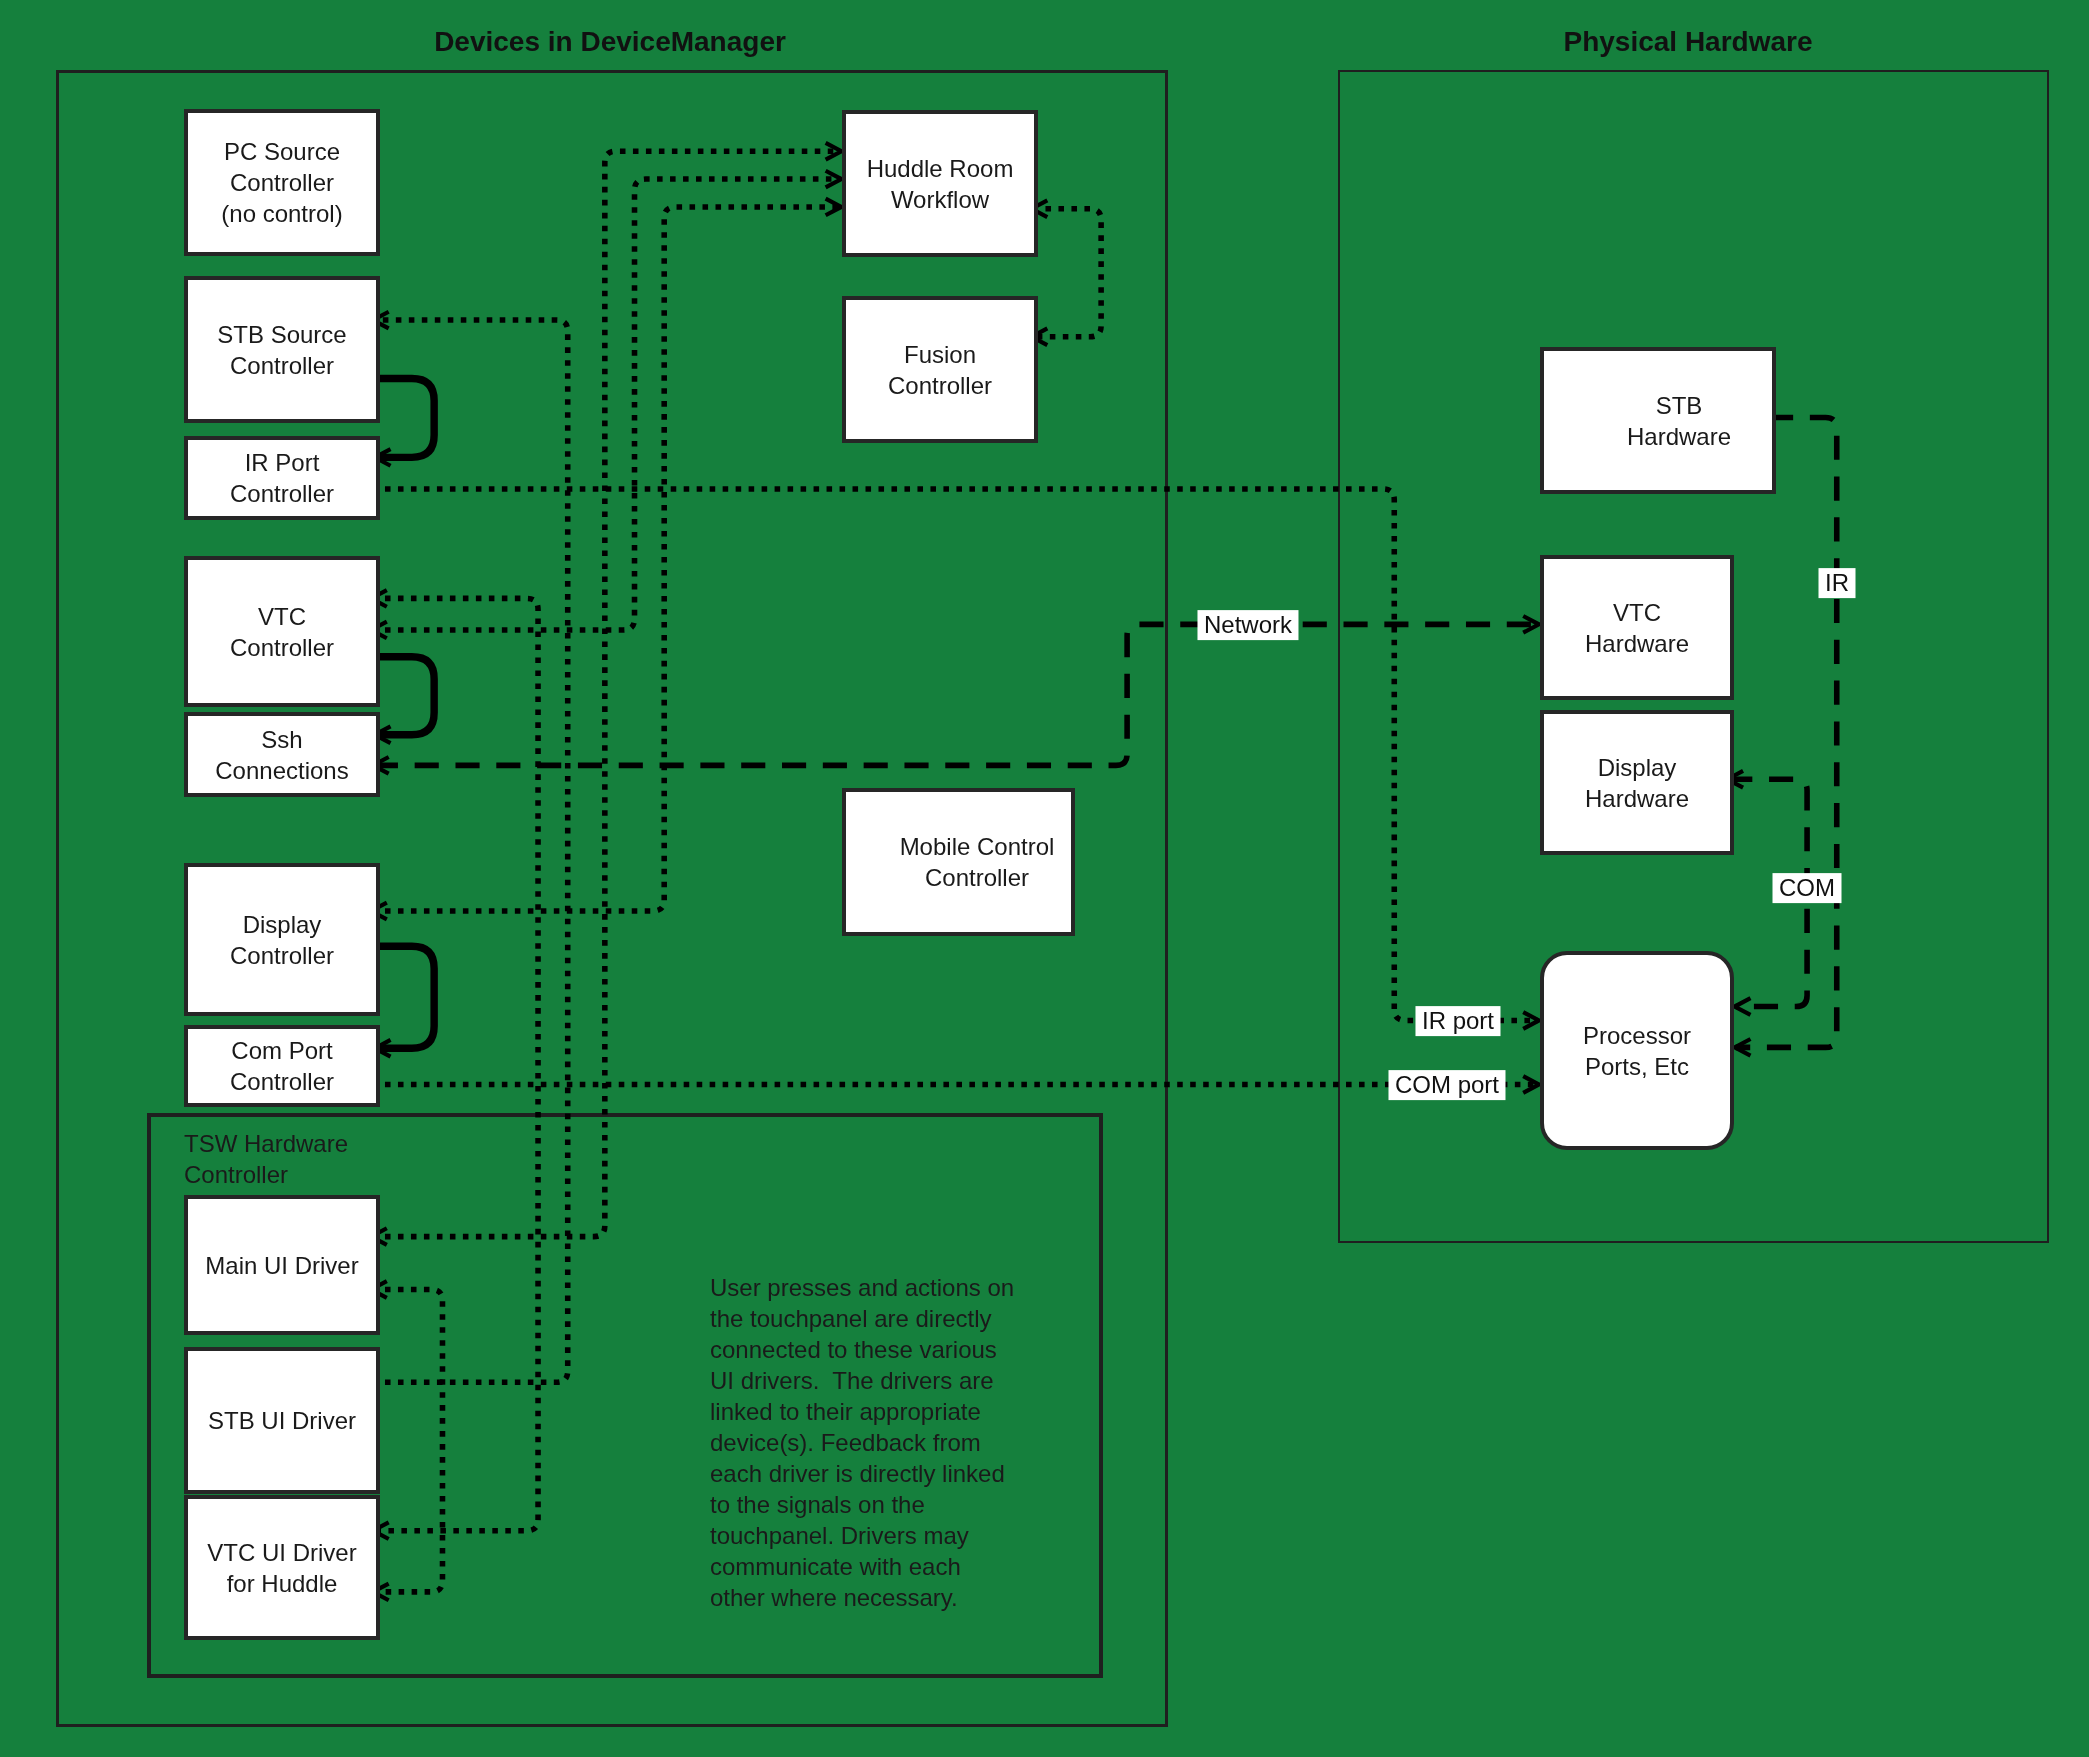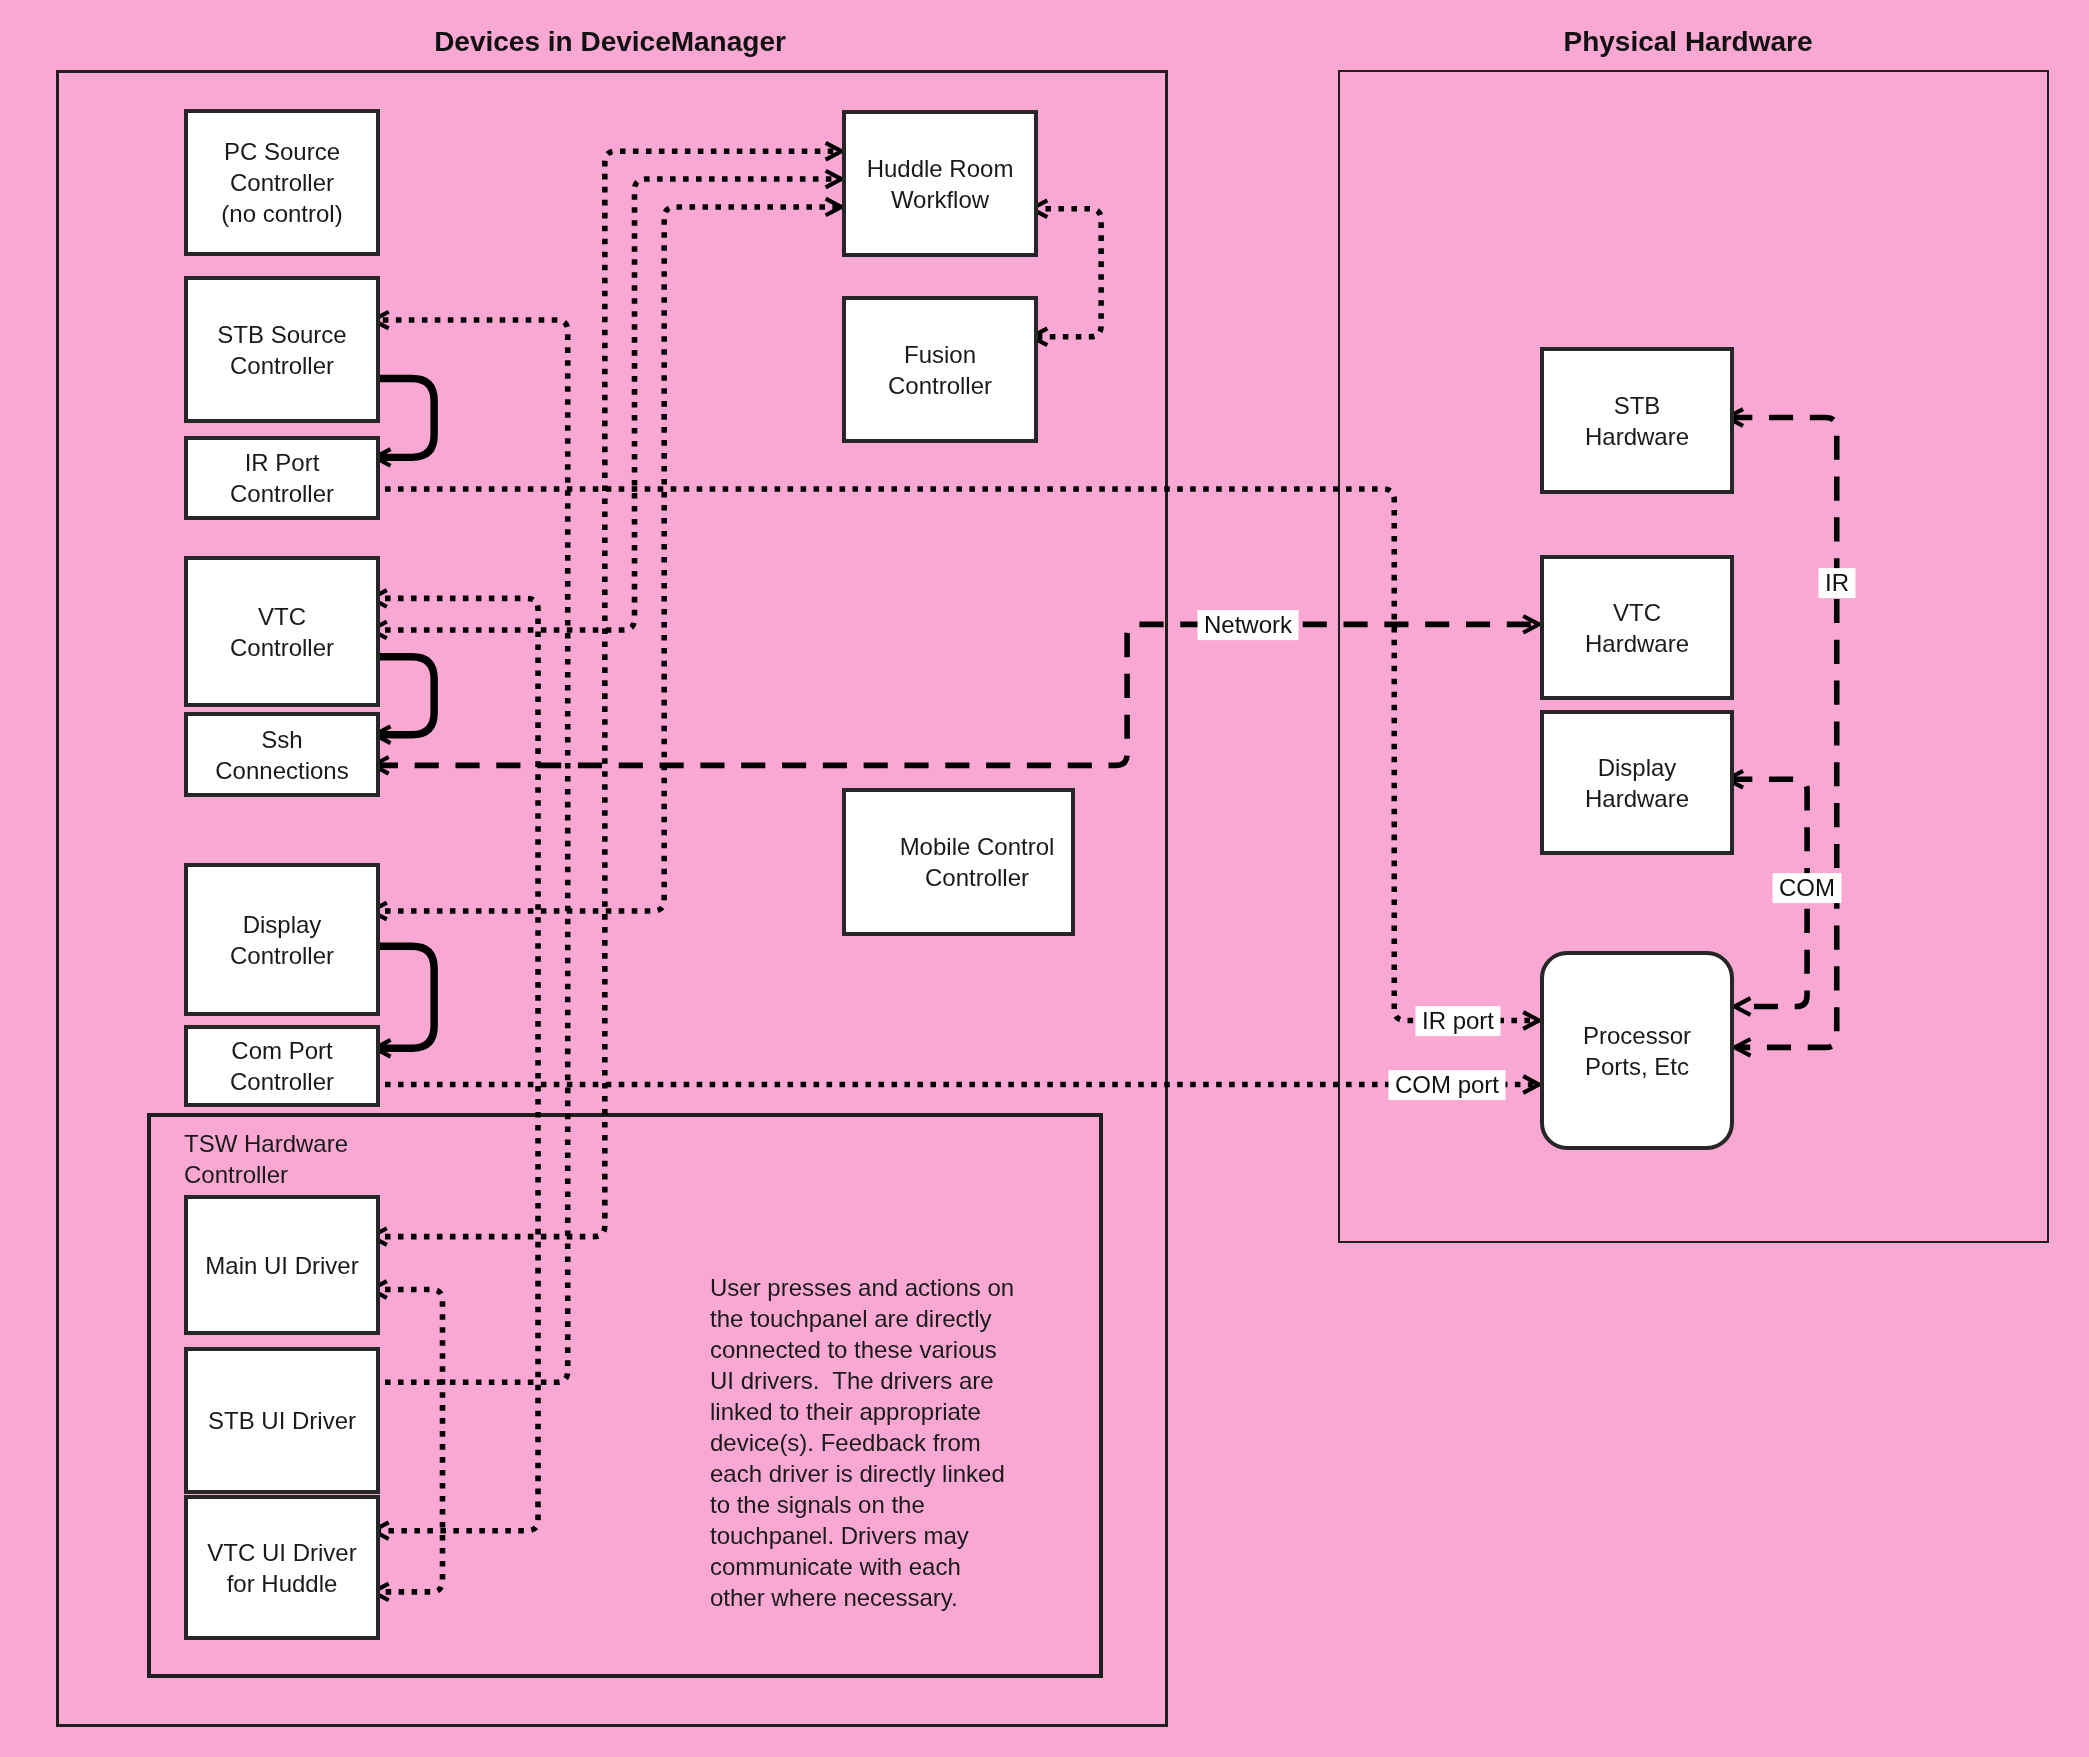--- a/index.html
+++ b/index.html
@@ -1,17 +1,17 @@
 <!DOCTYPE html>
 <html style="font-size:15px"><head>
 <meta charset="utf-8">
 <style>
   html,body{margin:0;padding:0;background:#ffffff;}
   .canvas{
-    position:relative;width:2090px;height:1758px;background:#f9a8d4;
+    position:relative;width:2090px;height:1758px;background:#15803d;
     font-family:"Liberation Sans","DejaVu Sans",sans-serif;color:#1a1a1a;overflow:hidden;
   }
   .title{position:absolute;transform:translateX(-50%);font-size:28px;font-weight:bold;white-space:nowrap;color:#111;}
   .container{position:absolute;border:3.7px solid #1f1f1f;background:transparent;}
   .c-devmgr{left:56px;top:70px;width:1106px;height:1651px;}
   .c-hw{left:1338px;top:70px;width:707px;height:1169px;border-width:2.8px;}
   .c-tsw{left:147px;top:1113px;width:948px;height:557px;border-width:4.6px;z-index:1;}
   .lines{position:absolute;left:0;top:0;z-index:2;}
   .node{
     position:absolute;border:4.6px solid #262626;background:#ffffff;z-index:3;
@@ -114,21 +114,21 @@
       <span>Main UI Driver</span>
     </div>
   <div class="node" style="left:184px;top:1495px;width:188px;height:137px;">
       <span>VTC UI Driver
 for Huddle</span>
     </div>
   <div class="node" style="left:184px;top:1347px;width:188px;height:139px;">
       <span>STB UI Driver</span>
     </div>
 
-  <div class="node" style="left:1540px;top:347px;width:186px;height:139px;">
+  <div class="node" style="left:1540px;top:347px;width:186px;height:139px;padding-left:42px;">
       <span>STB
 Hardware</span>
     </div>
   <div class="node" style="left:1540px;top:555px;width:186px;height:137px;">
       <span>VTC
 Hardware</span>
     </div>
   <div class="node" style="left:1540px;top:710px;width:186px;height:137px;">
       <span>Display
 Hardware</span>

